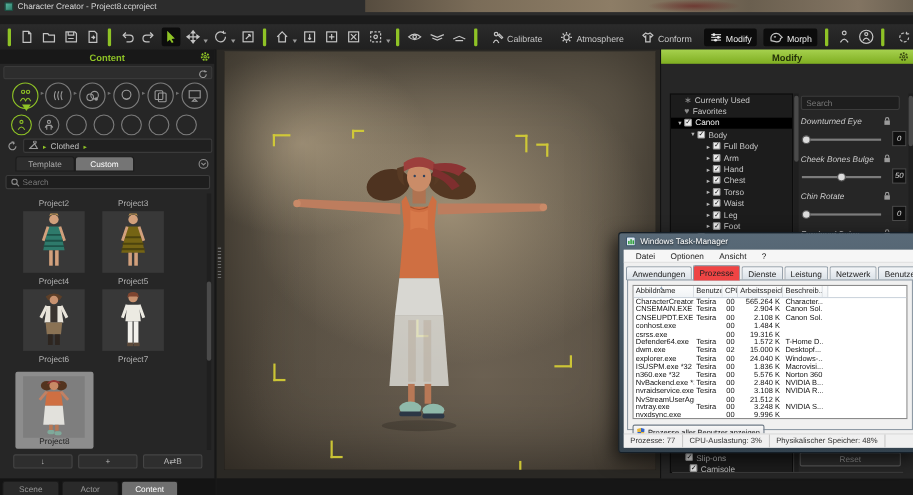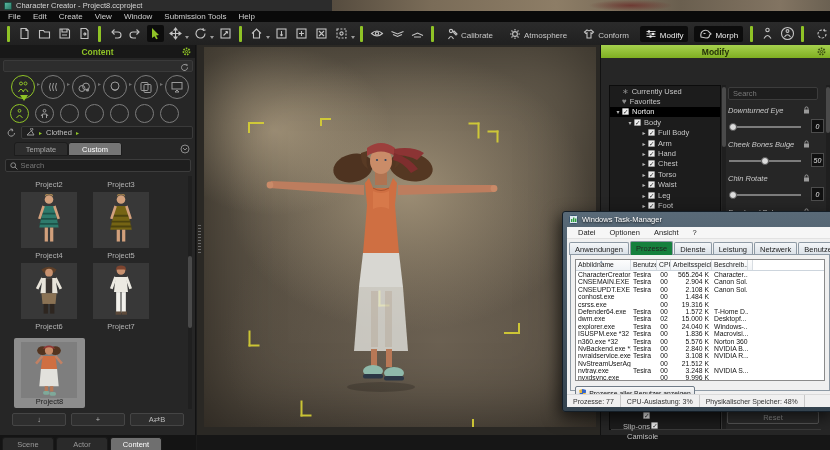--- a/index.html
+++ b/index.html
@@ -115,40 +115,40 @@
   .slgrp{position:absolute;left:0;width:96px;height:32px;font-style:italic;}
   .sllbl{position:absolute;left:0;top:0;font-size:7.5px;color:#c8c8c8;white-space:nowrap;}
   .lock{position:absolute;right:14px;top:0px;}
   .sltrack{position:absolute;left:1px;top:17px;width:72px;height:8px;}
   .sltrack .line{position:absolute;left:0;top:3px;width:100%;height:1.6px;background:#7c7c7c;}
   .knob{position:absolute;top:-0.5px;width:8px;height:8px;border-radius:50%;background:#dcdcdc;border:1px solid #555;}
   .slval{position:absolute;right:0;top:13px;width:13px;height:14px;background:#101010;border:1px solid #4c4c4c;
          color:#e0e0e0;font-size:7px;display:flex;align-items:center;justify-content:center;}
   .sscroll{position:absolute;right:0px;top:40px;width:4px;height:170px;background:#1f1f1f;}
   .sscroll .th{position:absolute;width:4px;height:46px;top:2px;background:#4a4a4a;border-radius:2px;}
-  .chkrow{position:absolute;display:flex;align-items:flex-end;gap:3px;font-size:7.5px;color:#c0c0c0;white-space:nowrap;flex-direction:column;}
+  .chkrow{position:absolute;display:flex;align-items:flex-start;gap:3px;font-size:7.5px;color:#c0c0c0;white-space:nowrap;}
   .cbx{width:7px;height:7px;background:#ececec;border:1px solid #9a9a9a;color:#1a1a1a;font-size:6.5px;
        line-height:6px;text-align:center;border-radius:1px;flex:none;}
   .resetbtn{position:absolute;left:126px;top:366px;width:92px;height:13px;border:1px solid #555;background:#2c2c2c;
        color:#8f8f8f;font-size:7.5px;display:flex;align-items:center;justify-content:center;border-radius:2px;}
   .grpline{position:absolute;background:#3a3a3a;}
 
   
   .tm{left:562px;top:211px;width:272px;height:201px;background:linear-gradient(#596a78,#33424e);
       border:1px solid #141e27;border-radius:3px;box-shadow:-3px 5px 16px rgba(0,0,0,.65);z-index:50;}
   .tmtitle{position:absolute;left:0;top:0;width:100%;height:15px;display:flex;align-items:center;gap:4px;
       padding-left:6px;color:#fff;font-size:7.5px;text-shadow:0 1px 2px rgba(0,0,0,.8);}
   .tmbody{position:absolute;left:4px;top:15px;right:0px;bottom:4px;background:#f0f0f0;overflow:hidden;}
   .tmmenu{position:absolute;left:0;top:0;width:100%;height:12px;background:#f6f6f6;border-bottom:1px solid #e2e2e2;
       display:flex;align-items:center;padding-left:4px;}
   .tmmenu span{font-size:7.5px;color:#222;padding:0 7px;}
   .tmtabs{position:absolute;left:2px;top:14px;height:14px;display:flex;align-items:flex-end;}
   .tmtab{font-size:7.5px;color:#222;padding:1.5px 5px;background:linear-gradient(#f4f6f8,#d9e0e7);
       border:1px solid #8e9aa5;border-bottom:none;border-radius:2px 2px 0 0;margin-right:1px;}
-  .tmtab.on{background:#15803d;padding-bottom:2.5px;position:relative;z-index:2;}
+  .tmtab.on{background:#ef4444;padding-bottom:2.5px;position:relative;z-index:2;}
   .tmpage{position:absolute;left:3px;right:3px;top:27px;bottom:16px;background:#f0f0f0;border:1px solid #8e9aa5;}
   .tmlist{position:absolute;left:4px;top:4px;right:4px;height:122px;background:#fff;border:1px solid #8b8b8b;overflow:hidden;}
   .tmhdr{display:flex;height:11px;border-bottom:1px solid #cdd5dd;}
   .tmhdr .hc{background:linear-gradient(#fdfdfd,#f0f3f6);border-right:1px solid #d8dde2;font-size:6.8px;
       color:#222;padding:1px 2px 0 2px;white-space:nowrap;overflow:hidden;position:relative;flex:none;}
   .tmrow{display:flex;height:7.4px;line-height:7.4px;font-size:6.8px;color:#111;}
   .tmrow span{white-space:nowrap;overflow:hidden;flex:none;}
   .c-name{width:55px;padding-left:2px;} .c-user{width:26px;padding-left:2px;}
   .c-cpu{width:14px;text-align:center;} .c-mem{width:41px;text-align:right;padding-right:3px;}
   .c-desc{width:36px;padding-left:2px;} .c-fill{flex:1;}
@@ -166,29 +166,20 @@
 <body>
 
 <div class="app">
 
   <div class="abs titlebar">
     <span class="appico"></span>
     <span class="ttl">Character Creator - Project8.ccproject</span>
     <span class="wall"></span>
   </div>
 
-  <div class="abs menubar">
-    <span>File</span>
-    <span>Edit</span>
-    <span>Create</span>
-    <span>View</span>
-    <span>Window</span>
-    <span>Submission Tools</span>
-    <span>Help</span>
-  </div>
 
   <div class="abs tb">
     <span class="sep"></span>
     <span class="ti">
         <svg width="13" height="13">
           <path class="ico" d="M3 1.5h5l2 2v8H3z"></path>
           <path class="ico" d="M8 1.5v2h2"></path>
         </svg>
       </span>
     <span class="ti">
@@ -635,21 +626,21 @@
         <span>Currently Used</span>
       </div>
         <div class="trow plain ind0">
         <span class="a"></span>
         <span class="g">♥</span>
         <span>Favorites</span>
       </div>
         <div class="trow sel ind0">
         <span class="a">▾</span>
         <span class="g">✓</span>
-        <span>Norton</span>
+        <span>Canon</span>
       </div>
         <div class="trow ind1">
         <span class="a">▾</span>
         <span class="g">✓</span>
         <span>Body</span>
       </div>
         <div class="trow ind2">
         <span class="a">▸</span>
         <span class="g">✓</span>
         <span>Full Body</span>

